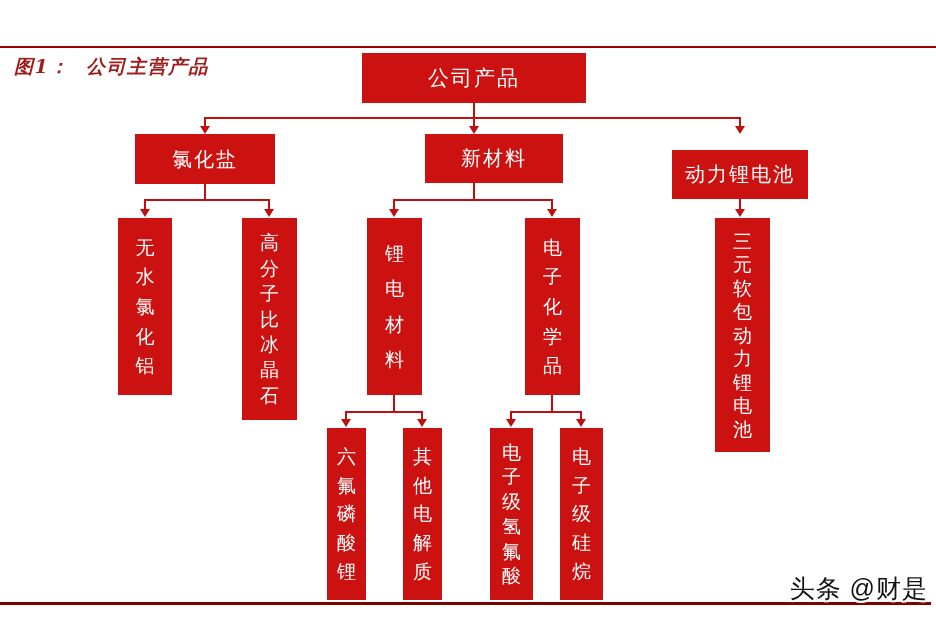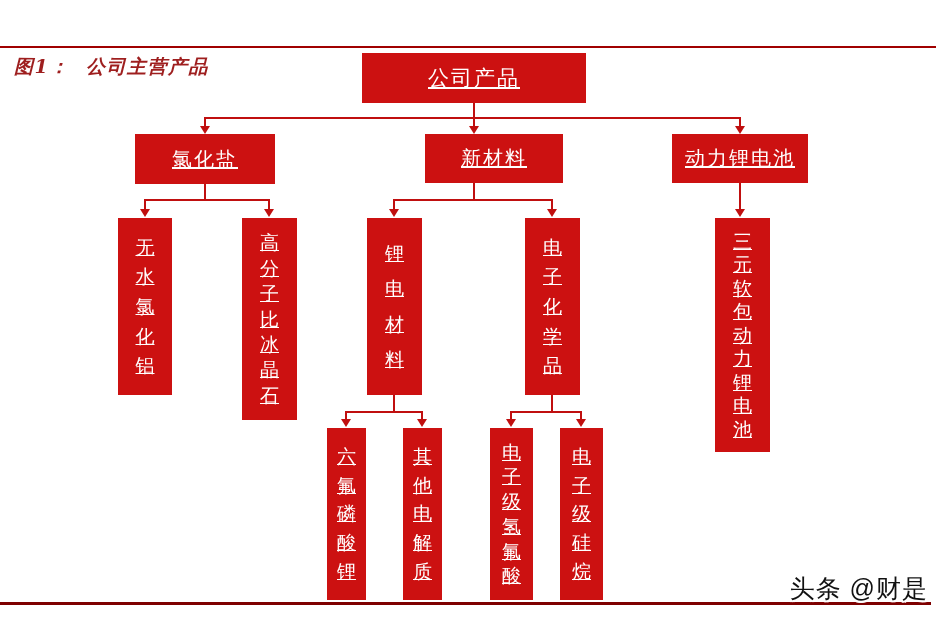--- a/index.html
+++ b/index.html
@@ -13,21 +13,21 @@
     font-size:19px; color:var(--title-red,#9e1e1e); letter-spacing:1.5px; white-space:pre;margin-top:43px;
   }
   .rule { position:absolute; }
   .top-rule    { left:0; top:46px;  width:936px; height:2px; background:var(--top-rule-red,#a00000); }
   .bottom-rule { left:0; top:602px; width:931px; height:3px; background:var(--bottom-rule-red,#7e0000); }
   svg.connectors { position:absolute; left:0; top:0; pointer-events:none; }
   svg.connectors .line  { stroke:var(--line-red,#c00f0f); stroke-width:2; fill:none; }
   svg.connectors .arrow { fill:var(--line-red,#c00f0f); }
   .node {
     position:absolute; background:var(--box-red,#cc1111); color:var(--box-text,#ffffff);
-    display:flex; align-items:center; justify-content:center; box-sizing:border-box;text-decoration:underline;
+    display:flex; align-items:center; justify-content:center; box-sizing:border-box;
   }
   .hbox { font-size:20px; letter-spacing:2px; }
   .hbox.root { font-size:21px; }
   .vbox {
     flex-direction:column; justify-content:space-evenly;
     font-size:19px; padding:9px 0; line-height:1;
   }
   .vbox span { display:block; }
   .watermark {
     position:absolute; top:572px; right:8px;
@@ -84,21 +84,21 @@
     <path class="line" d="M511 412 L511 421"></path>
     <path class="line" d="M581 412 L581 421"></path>
     <polygon class="arrow" points="506,419 516,419 511,427"></polygon>
     <polygon class="arrow" points="576,419 586,419 581,427"></polygon>
   </svg>
 
   <div class="node hbox root" style="left:362px; top:53px; width:224px; height:50px;">公司产品</div>
 
   <div class="node hbox" style="left:135px; top:134px; width:140px; height:50px;">氯化盐</div>
   <div class="node hbox" style="left:425px; top:134px; width:138px; height:49px;">新材料</div>
-  <div class="node hbox" style="left:672px; top:134px; width:136px; height:49px;">动力锂电池</div>
+  <div class="node hbox" style="left:672px; top:150px; width:136px; height:49px;">动力锂电池</div>
 
   <div class="node vbox" style="left:118px; top:218px; width:54px; height:177px;">
       <span>无</span>
       <span>水</span>
       <span>氯</span>
       <span>化</span>
       <span>铝</span>
     </div>
   <div class="node vbox" style="left:242px; top:218px; width:55px; height:202px;">
       <span>高</span>

